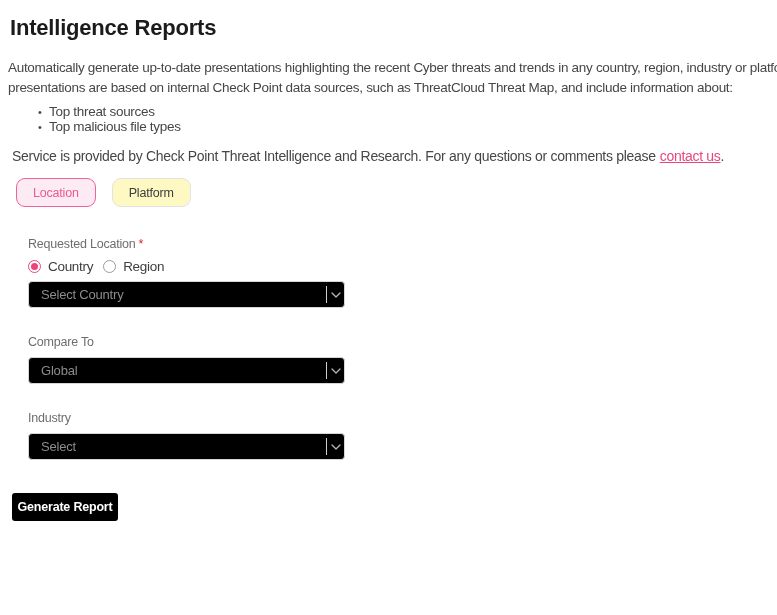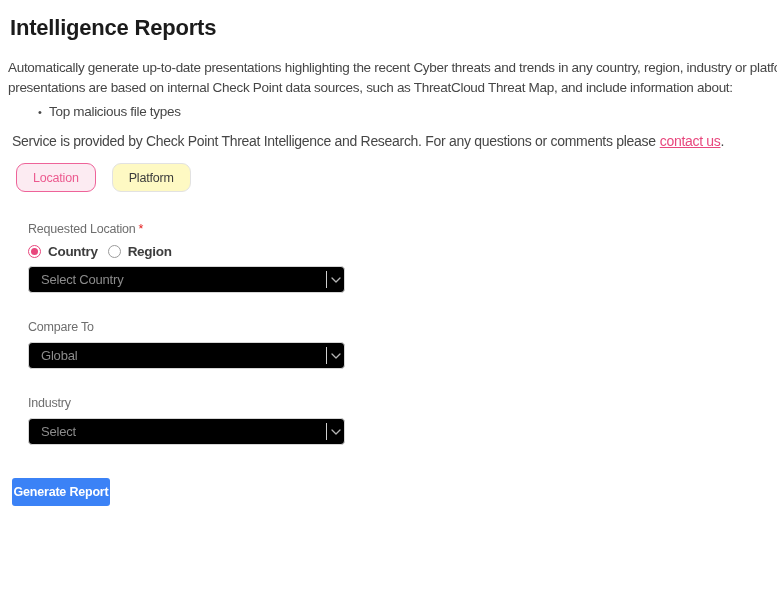--- a/index.html
+++ b/index.html
@@ -53,21 +53,21 @@
   }
 
   .form { margin-top:0; }
   .field-label {
     margin-left:28px; font-size:12.5px; letter-spacing:-0.2px; color:#6e6e6e;
     line-height:14px; white-space:nowrap;
   }
   .label-requested { margin-top:30px; }
   .required-mark { color:#e31b1b; margin-left:3px; font-size:12.5px; }
 
-  .radio-row { margin:8px 0 0 28px; display:flex; align-items:center;font-weight:bold; }
+  .radio-row { margin:8px 0 0 28px; display:flex; align-items:center; }
   .radio-option { display:flex; align-items:center; cursor:pointer; margin-right:10px; }
   .radio-circle {
     width:13px; height:13px; border-radius:50%;
     border:1px solid #9b9b9b; background:#fff; position:relative; flex:0 0 auto;
   }
   .radio-option.checked .radio-circle { border:1px solid #e8477d; }
   .radio-option.checked .radio-circle::after {
     content:""; position:absolute; left:2px; top:2px; width:7px; height:7px;
     border-radius:50%; background:#e8477d;
   }
@@ -88,41 +88,42 @@
   .select-sep { width:1px; height:17px; background:#cfcfcf; flex:0 0 auto; }
   .select-caret {
     width:17px; display:flex; align-items:center; justify-content:center; flex:0 0 auto;
   }
 
   .label-compare { margin-top:27px; }
   .label-industry { margin-top:27px; }
   .select-mt { margin-top:8px; }
 
   .generate-btn {
-    margin:33px 0 0 12px; width:98px; height:28px;
-    background:#3b82f6; color:#ffffff; border:none; border-radius:3px;
+    margin:33px 0 0 12px; width:106px; height:28px;
+    background:#000000; color:#ffffff; border:none; border-radius:3px;
     font-family:"Liberation Sans", sans-serif;
     font-size:12.5px; font-weight:bold; letter-spacing:-0.2px; cursor:pointer;
     display:flex; align-items:center; justify-content:center;
   }
 </style>
 </head>
 <body>
 
 <div class="page">
 
   <h1 class="page-title">Intelligence Reports</h1>
 
   <div class="description">
     <div class="desc-line">Automatically generate up-to-date presentations highlighting the recent Cyber threats and trends in any country, region, industry or platform.The</div>
     <div class="desc-line">presentations are based on internal Check Point data sources, such as ThreatCloud Threat Map, and include information about:</div>
   </div>
 
   <div class="bullets">
     <div class="bullet-col bullet-col-2">
+      <div class="bullet-item">Top threat sources</div>
       <div class="bullet-item">Top malicious file types</div>
     </div>
   </div>
 
   <div class="service-line">
     <span>Service is provided by Check Point Threat Intelligence and Research. For any questions or comments please</span><span class="contact-link">contact us</span><span>.</span>
   </div>
 
   <div class="tabs">
     <div class="tab active">Location</div>

